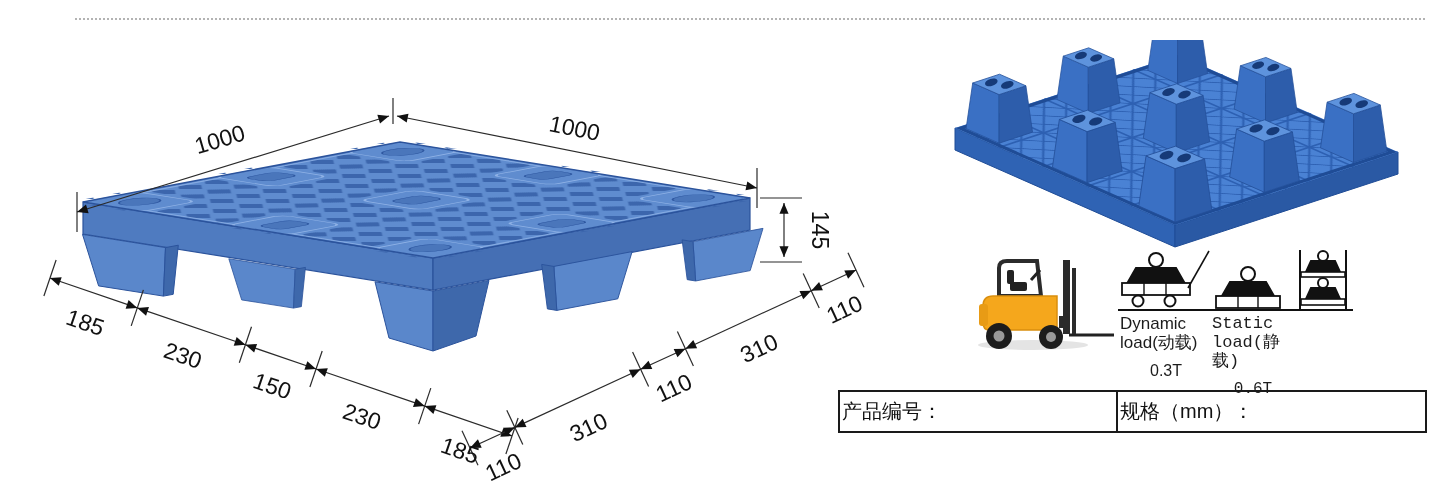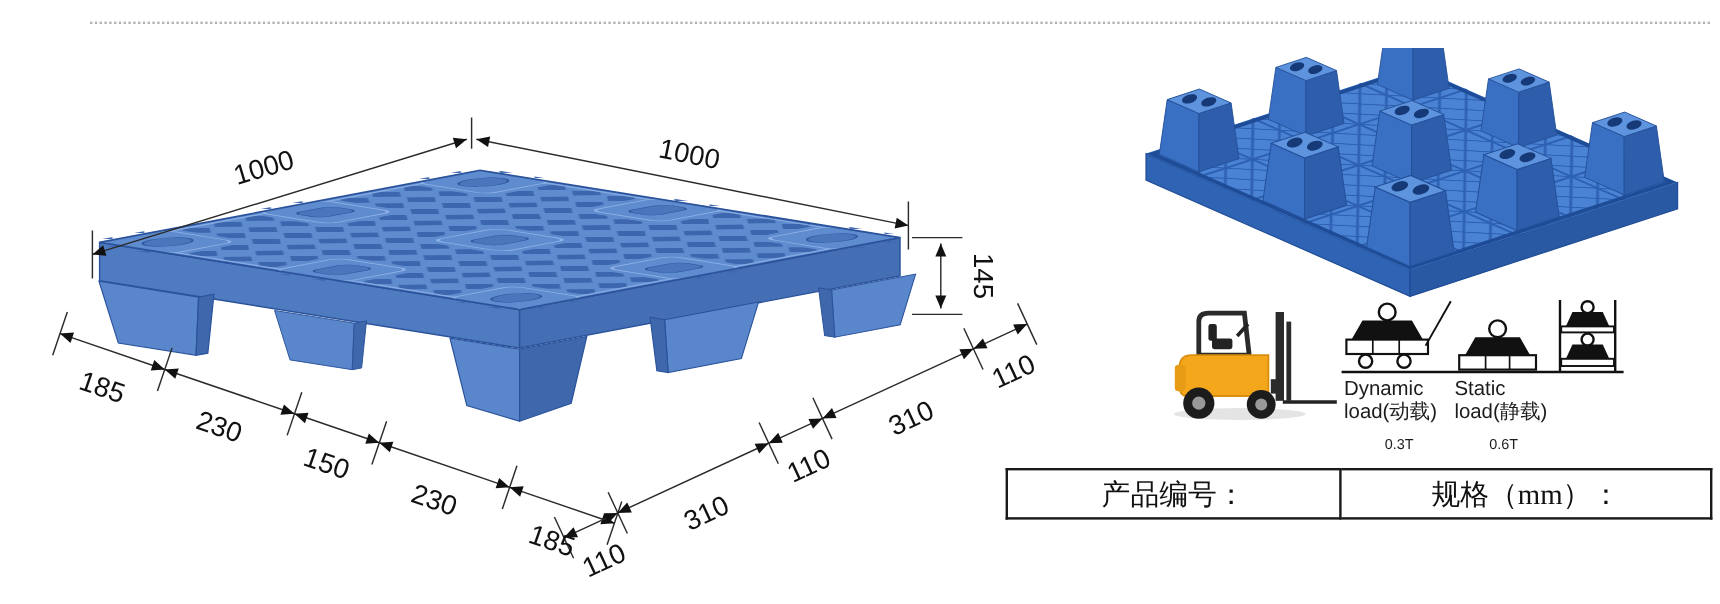--- a/index.html
+++ b/index.html
@@ -5,29 +5,29 @@
   html,body{margin:0;padding:0;background:#fff;}
   .page{position:relative;width:1433px;height:503px;background:#fff;overflow:hidden;
         font-family:"Liberation Sans","DejaVu Sans",sans-serif;color:#1a1a1a;}
   .top-dotted{position:absolute;left:75px;top:18px;width:1350px;height:0;
               border-top:2px dotted #b3b3b3;}
   .abs{position:absolute;}
   svg text{font-family:"Liberation Sans","DejaVu Sans",sans-serif;}
   .dimtxt{font-size:23px;fill:#111;}
   
   .lbl-col{position:absolute;top:314px;font-size:17px;line-height:19px;color:#1c1c1c;}
-  .lbl-col .val{margin-top:9px;font-size:12px;text-align:center;}
+  .lbl-col .val{margin-top:9px;font-size:16px;text-align:center;}
   .col-dyn{left:1120px;width:92px;}
-  .col-sta{left:1212px;width:82px;}
+  .col-sta{left:1212px;width:82px;font-family:Liberation Mono, monospace;}
   .col-rack{left:1294px;width:62px;}
   
   .spec-table{position:absolute;left:838px;top:390px;width:575px;border-collapse:collapse;
               table-layout:fixed;}
-  .spec-table td{border:2px solid #1a1a1a;text-align:center;vertical-align:middle;
-                 font-size:24px;color:#111;padding:0 2px;white-space:nowrap;overflow:hidden;font-family:Liberation Serif, serif;}
+  .spec-table td{border:2px solid #1a1a1a;vertical-align:middle;
+                 font-size:20px;color:#111;padding:0 2px;white-space:nowrap;overflow:hidden;}
   .spec-table tr.hd td{height:39px;}
   .spec-table tr.bd td{height:35px;}
   .c1{width:272px;} .c2{width:303px;}
 </style>
 </head>
 <body>
 
 <div class="page">
 
   <div class="top-dotted"></div>

